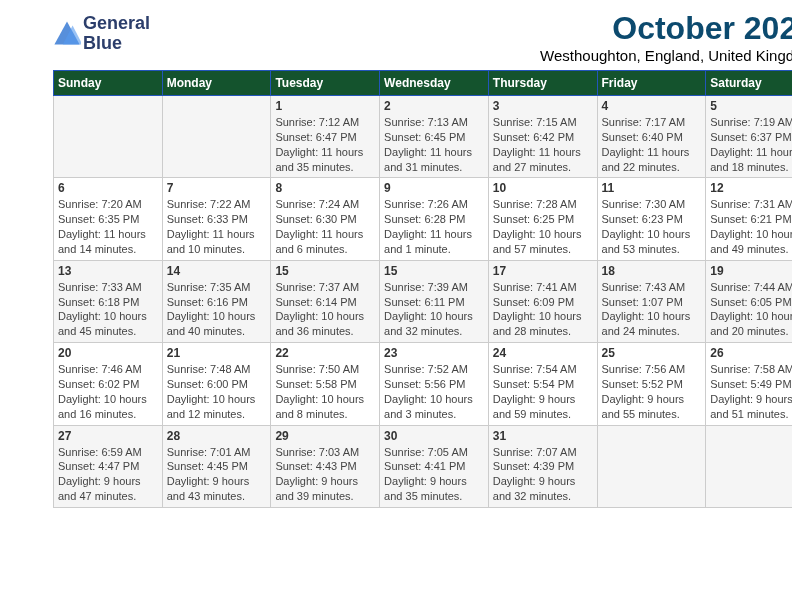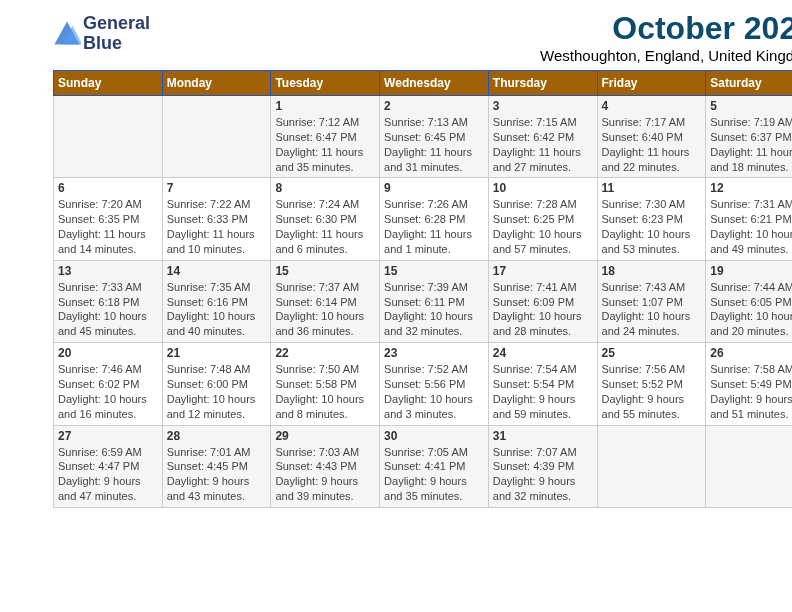--- a/index.html
+++ b/index.html
@@ -52,21 +52,21 @@
       font-size: 15px;
       color: #000000;
       font-weight: normal;
     }
     table {
       width: 100%;
       border-collapse: collapse;
       table-layout: fixed;
     }
     thead tr th {
-      background-color: #a16207;
+      background-color: #14532d;
       color: #fff;
       font-size: 12px;
       font-weight: bold;
       padding: 5px 4px;
       text-align: left;
       border: 1px solid #2255bb;
     }
     tbody tr td {
       border: 1px solid #ccc;
       vertical-align: top;

